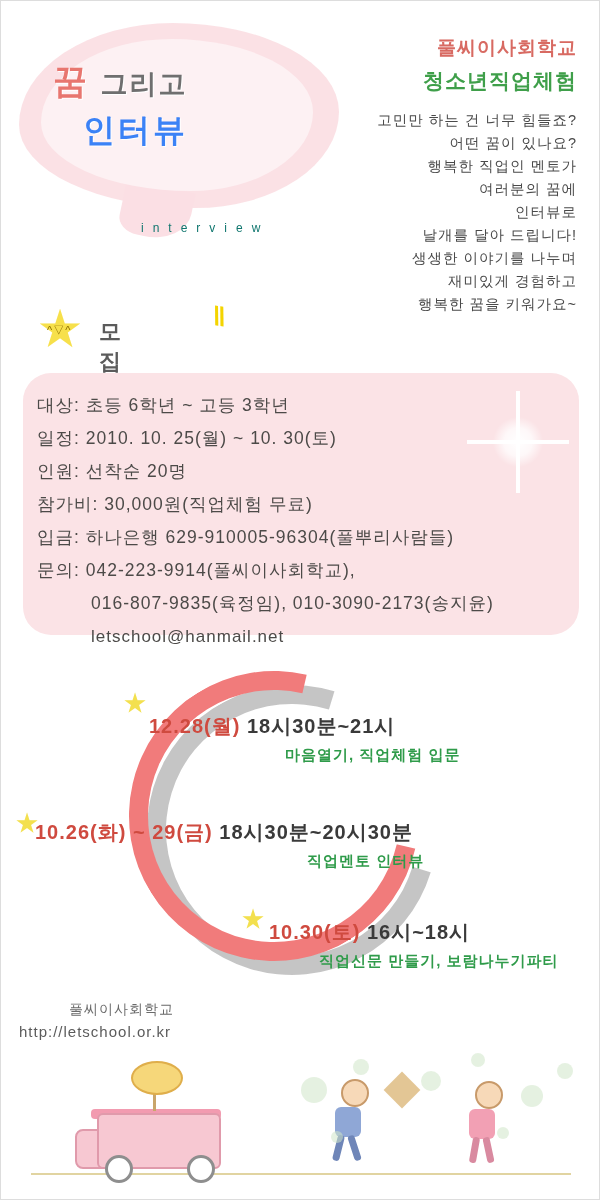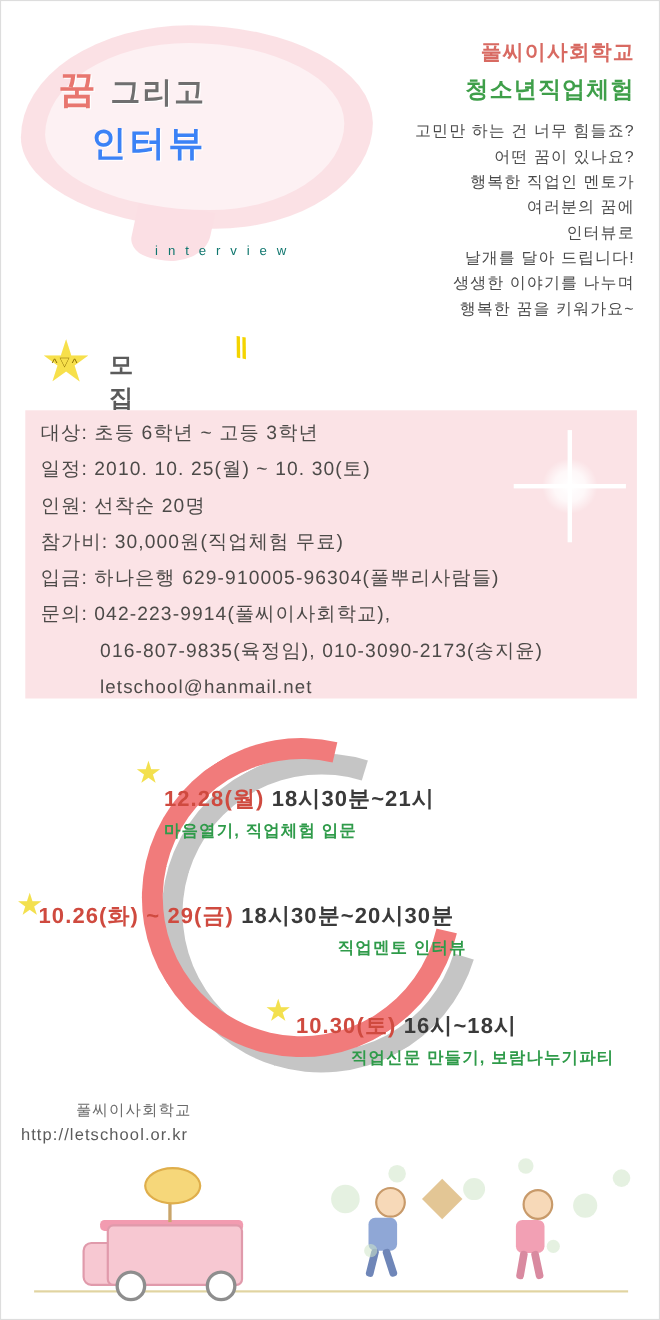--- a/index.html
+++ b/index.html
@@ -167,21 +167,22 @@
 
   
   .infobox {
     position: absolute;
     left: 22px;
     top: 372px;
     width: 556px;
     height: 262px;
     background: #fbe3e6;
     box-sizing: border-box;
-    padding: 4px 14px 10px 14px;
+    padding: 16px 14px 10px 14px;
+    border-radius: 28px;
   }
   .infobox .shine {
     position: absolute;
     right: 26px;
     top: 34px;
     width: 70px;
     height: 70px;
     background:
       radial-gradient(closest-side, #ffffff 0%, rgba(255,255,255,.75) 40%, rgba(255,255,255,0) 72%);
   }
@@ -258,21 +259,21 @@
     margin-top: 6px;
     font-size: 15px;
     font-weight: bold;
     color: #2f9b4a;
     letter-spacing: 1px;
     white-space: nowrap;
   }
 
   .s1 { left: 148px; top: 62px; }
   .s1 .sch-star { left: -26px; top: -22px; }
-  .s1 .sch-desc { }
+  .s1 .sch-desc { margin-left: 136px; }
 
   .s2 { left: 34px; top: 168px; }
   .s2 .sch-star { left: -20px; top: -8px; }
   .s2 .sch-desc { margin-left: 272px; }
 
   .s3 { left: 268px; top: 268px; }
   .s3 .sch-star { left: -28px; top: -12px; }
   .s3 .sch-desc { margin-left: 50px; }
 
   
@@ -440,20 +441,21 @@
     <div class="org-sub">청소년직업체험</div>
 
     <div class="intro">
       <div>고민만 하는 건 너무 힘들죠?</div>
       <div>어떤 꿈이 있나요?</div>
       <div>행복한 직업인 멘토가</div>
       <div>여러분의 꿈에</div>
       <div>인터뷰로</div>
       <div>날개를 달아 드립니다!</div>
       <div>생생한 이야기를 나누며</div>
+      <div>재미있게 경험하고</div>
       <div>행복한 꿈을 키워가요~</div>
     </div>
   </div>
 
   <div class="sec-head">
     <div class="star-yellow">★</div>
     <div class="star-face">^▽^</div>
     <div class="sec-head-label">모집안내</div>
     <div class="spark">\\</div>
   </div>

